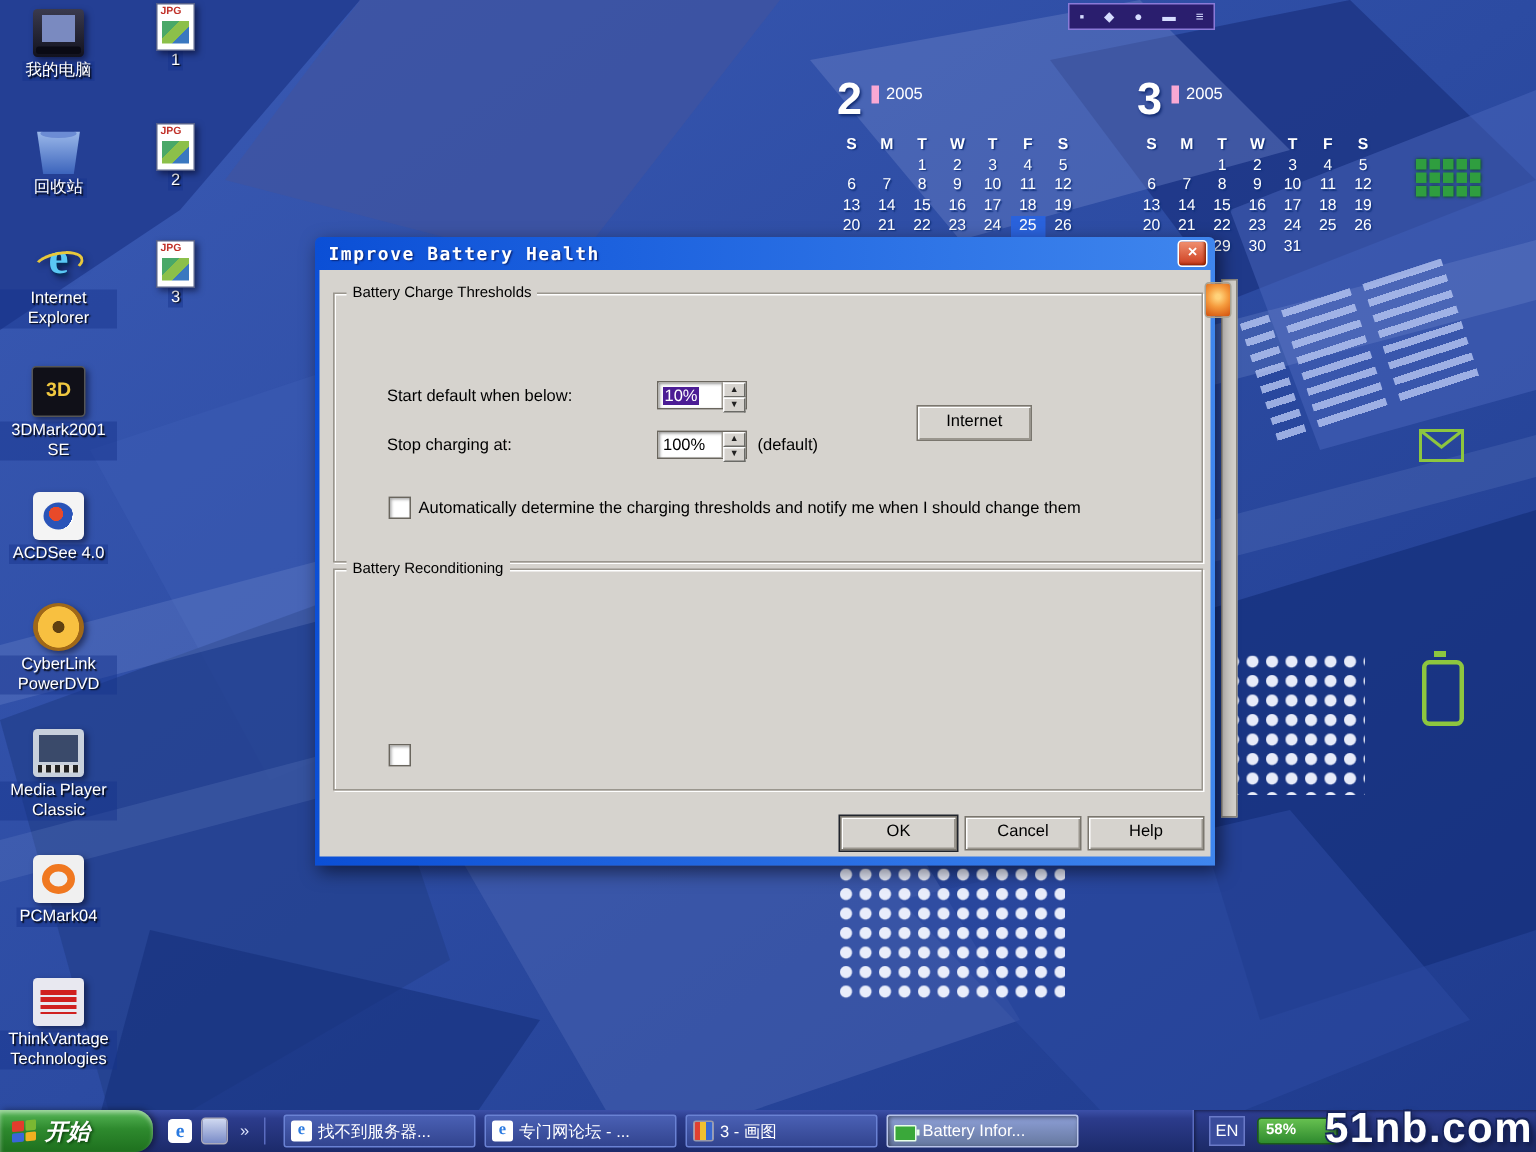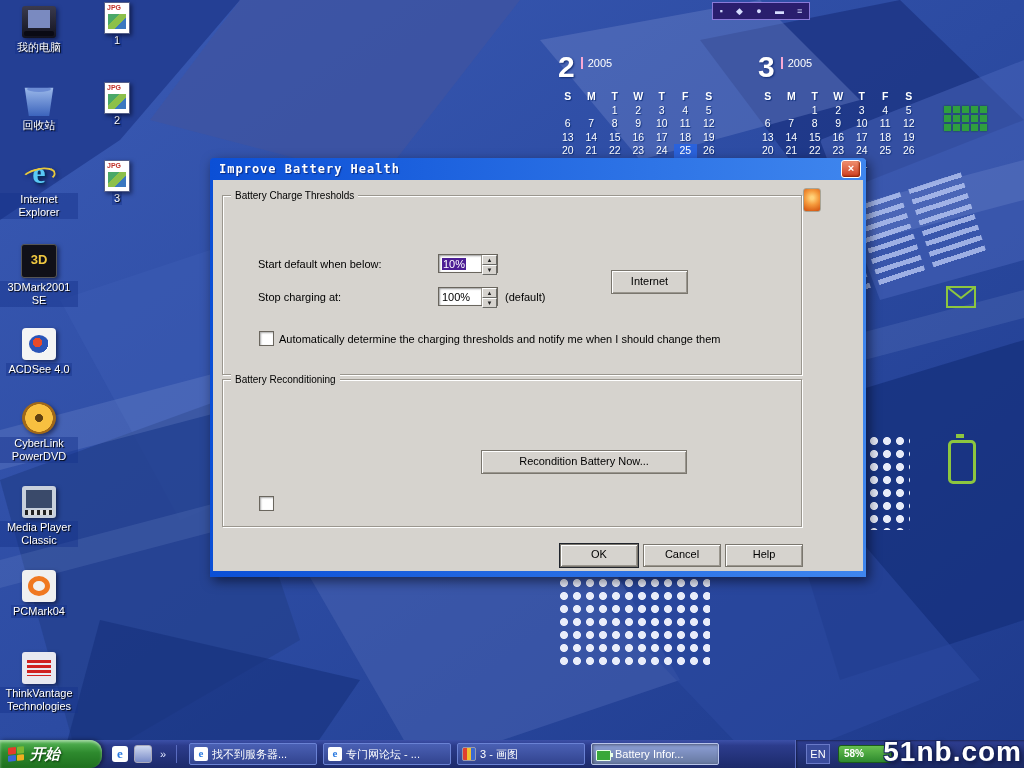--- a/index.html
+++ b/index.html
@@ -27,21 +27,21 @@
   
   .ftool{position:absolute;left:712px;top:2px;width:96px;height:16px;z-index:3;
     background:#2a1e6e;border:1px solid #8a7ad8;display:flex;align-items:center;
     justify-content:space-around;font-size:9px;color:#d6ddff}
   .ftool span{cursor:default;line-height:14px}
 
   
   .cal{position:absolute;z-index:2;color:#fff}
   .cal-head{display:flex;margin:0 0 4px 2px;height:36px}
   .cal-num{font-size:30px;font-weight:bold;line-height:34px;text-shadow:1px 1px 2px #102a70}
-  .cal-year{font-size:11px;margin:7px 0 0 6px;padding-left:5px;border-left:2px solid #f9a8d4;
+  .cal-year{font-size:11px;margin:7px 0 0 6px;padding-left:5px;border-left:5px solid #f9a8d4;
     height:12px;line-height:12px}
   .cal-row{display:flex}
   .cal-c{width:23.5px;height:13.6px;line-height:13.6px;font-size:10.5px;text-align:center;
     text-shadow:1px 1px 1px #10307a}
   .cal-hdr .cal-c{font-weight:bold}
   .hl{background:#2a62dc;text-shadow:none}
 
   
   .dicon{position:absolute;width:78px;text-align:center;color:#fff;font-size:11px;z-index:3;cursor:default}
   .ic{width:34px;height:32px;margin:0 auto 3px;position:relative;filter:drop-shadow(2px 2px 2px rgba(0,0,20,.5))}
@@ -83,21 +83,21 @@
   .jtag{position:absolute;top:1px;left:2px;font-size:7px;font-weight:bold;color:#c03028}
 
   
   .bgwin{position:absolute;left:814px;top:186px;width:9px;height:357px;background:#d6d3ce;
     border:1px solid #8a867e;z-index:5}
   .gauge{position:absolute;left:803px;top:188px;width:16px;height:22px;z-index:12;
     background:radial-gradient(circle at 50% 40%,#ffd27a 10%,#f59a3c 45%,#d85c14 90%);
     border-radius:3px;border:1px solid #a8a496}
 
   
-  .dialog{position:absolute;left:210px;top:158px;width:656px;height:419px;box-sizing:border-box;
+  .dialog{position:absolute;left:210px;top:158px;width:600px;height:419px;box-sizing:border-box;
     background:linear-gradient(90deg,#0b4fd6,#3f86ee);padding:0 3px 3px;
     border-radius:4px 4px 0 0;box-shadow:3px 4px 12px rgba(0,0,10,.55);z-index:10}
   .tbar{height:22px;display:flex;align-items:center;justify-content:space-between;padding:0 2px 0 6px}
   .ttext{color:#fff;font-family:"DejaVu Sans Mono",monospace;font-weight:bold;font-size:12px;
     letter-spacing:1px;text-shadow:1px 1px 1px #0a2a80}
   .close{width:18px;height:16px;background:linear-gradient(#f09070,#cc3c1e);border:1px solid #fff;
     border-radius:3px;color:#fff;font-size:11px;line-height:14px;text-align:center;font-weight:bold;
     box-shadow:inset -1px -1px 2px #8a2000;cursor:default}
   .dbody{position:relative;background:#d6d3ce;height:391px;font-size:11px;color:#000}
   .grp{position:absolute;border:1px solid #9a968e;box-shadow:inset 1px 1px 0 #fff,1px 1px 0 #fff}
@@ -423,21 +423,20 @@
           </span>
       </div>
       <span class="t11" style="left:282px;top:95px">(default)</span>
       <div class="btn" style="left:388px;top:74px;width:75px;height:22px;line-height:20px">Internet</div>
       <div class="cb" style="left:36px;top:135px"></div>
       <span class="t11" style="left:56px;top:137px;width:510px">Automatically determine the charging thresholds and notify me when I should change them</span>
     </div>
 
     <div class="grp" style="left:9px;top:199px;width:578px;height:146px">
       <span class="gt">Battery Reconditioning</span>
-      <div class="btn" style="left:258px;top:70px;width:204px;height:22px;line-height:20px">Recondition Battery Now...</div>
       <div class="cb" style="left:36px;top:116px"></div>
     </div>
 
     <div class="btn default" style="left:347px;top:364px;width:76px;height:21px;line-height:19px">OK</div>
     <div class="btn" style="left:430px;top:364px;width:76px;height:21px;line-height:19px">Cancel</div>
     <div class="btn" style="left:512px;top:364px;width:76px;height:21px;line-height:19px">Help</div>
   </div>
 </div>
 
 <div class="taskbar">

